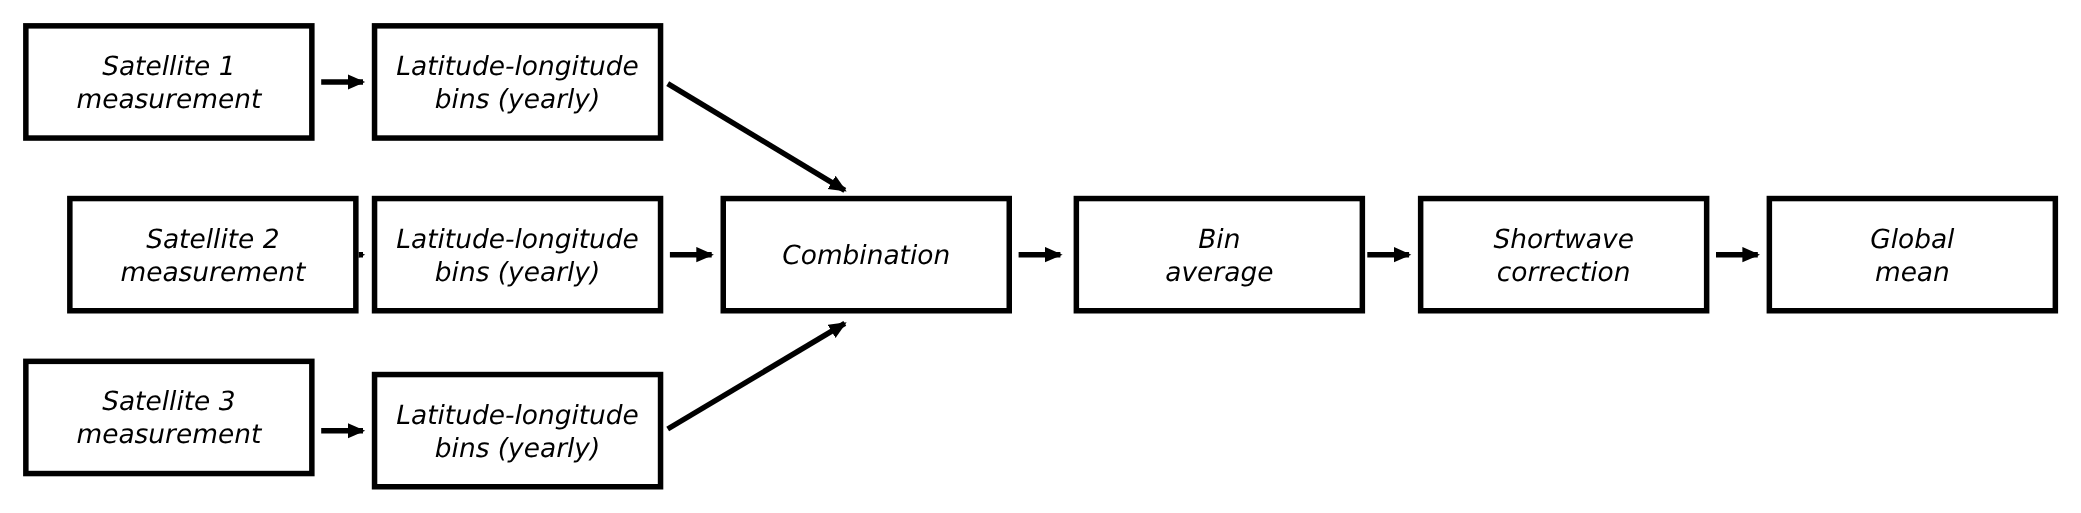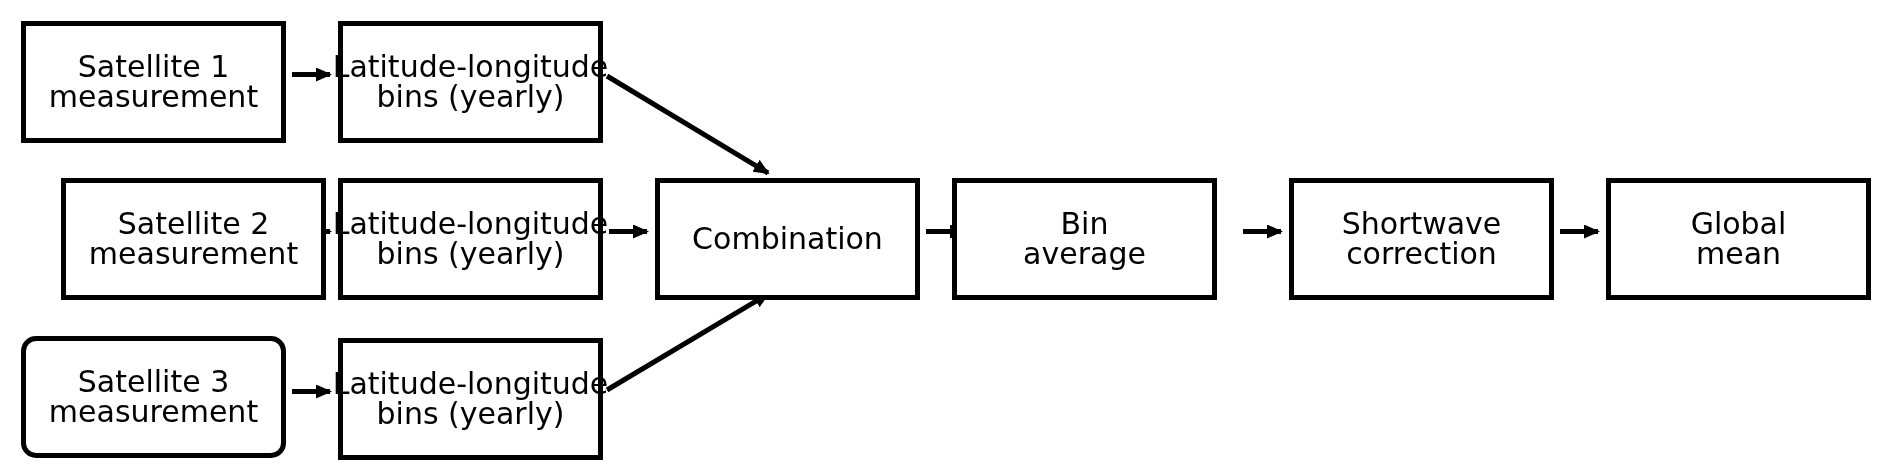--- a/index.html
+++ b/index.html
@@ -11,33 +11,34 @@
     position: relative;
     width: 1892px;
     height: 466px;
     background: #ffffff;
     font-family: "DejaVu Sans", "Liberation Sans", sans-serif;
     overflow: hidden;
   }
   .node {
     position: absolute;
     width: 265px;
-    height: 122px;
+    height: 107px;
     box-sizing: border-box;
     border: 5px solid #000000;
     background: #ffffff;
     display: flex;
     flex-direction: column;
     align-items: center;
     justify-content: center;
     text-align: center;
     color: #000000;
-    font-size: 30px;
+    font-size: 24px;
     line-height: 30px;
     z-index: 2;
+    font-style: italic;
   }
   .node span {
     display: block;
     white-space: nowrap;
   }
   .edges {
     position: absolute;
     left: 0;
     top: 0;
     z-index: 1;
@@ -82,36 +83,36 @@
 
   <div class="node" style="left:338px; top:178px;">
     <span>Latitude-longitude</span>
     <span>bins (yearly)</span>
   </div>
 
   <div class="node" style="left:655px; top:178px;">
     <span>Combination</span>
   </div>
 
-  <div class="node" style="left:952px; top:178px;">
+  <div class="node" style="left:976px; top:178px;">
     <span>Bin</span>
     <span>average</span>
   </div>
 
   <div class="node" style="left:1606px; top:178px;">
     <span>Global</span>
     <span>mean</span>
   </div>
 
   <div class="node" style="left:1289px; top:178px;">
     <span>Shortwave</span>
     <span>correction</span>
   </div>
 
-  <div class="node" style="left:21px; top:336px;border-radius:15px;">
+  <div class="node" style="left:21px; top:326px;">
     <span>Satellite 3</span>
     <span>measurement</span>
   </div>
 
   <div class="node" style="left:338px; top:338px;">
     <span>Latitude-longitude</span>
     <span>bins (yearly)</span>
   </div>
 
 </div>

